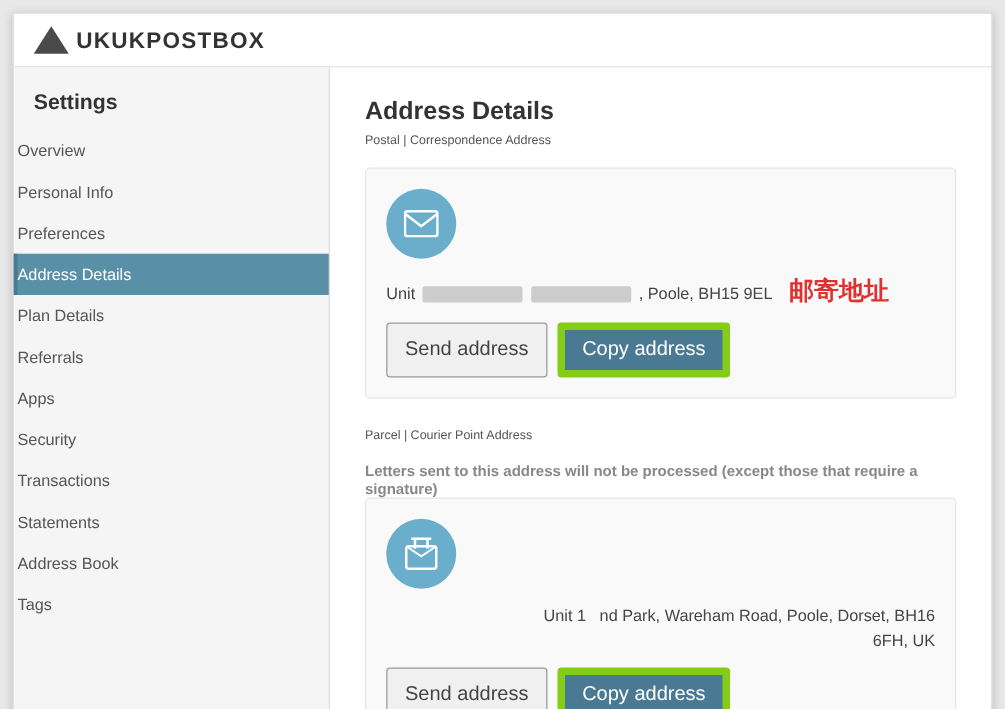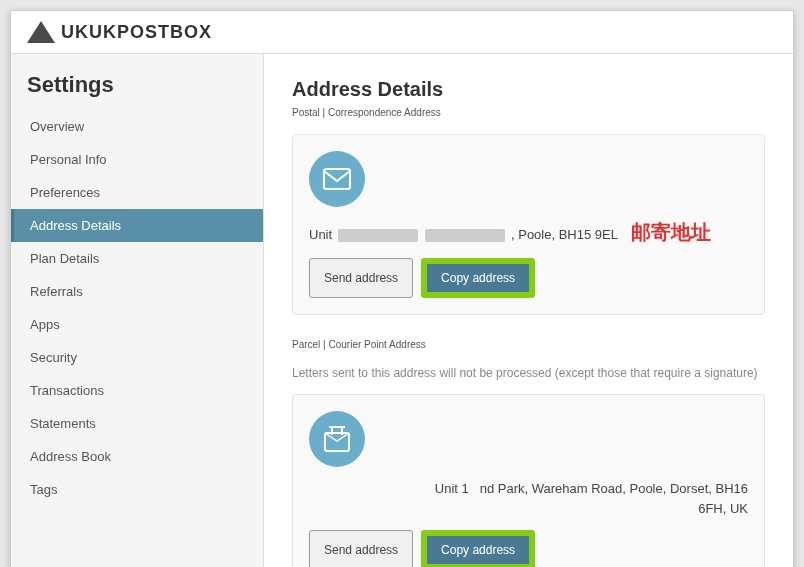--- a/index.html
+++ b/index.html
@@ -54,27 +54,27 @@
       flex: 1;
     }
     .sidebar {
       width: 253px;
       background: #f5f5f5;
       border-right: 1px solid #ddd;
       padding: 10px 0;
       flex-shrink: 0;
     }
     .sidebar-title {
-      font-size: 22px;
+      font-size: 17px;
       font-weight: bold;
       color: #333;
       padding: 8px 16px 12px 16px;
     }
     .sidebar-item {
-      padding: 9px 16px;
+      padding: 9px 0;
       font-size: 13px;
       color: #555;
       cursor: pointer;
       border-left: 3px solid transparent;
     }
     .sidebar-item.active {
       background: #5a8fa8;
       color: #fff;
       border-left: 3px solid #4a7a93;
     }
@@ -145,36 +145,36 @@
       color: #e05010;
       font-size: 15px;
       font-weight: bold;
     }
     .btn-row {
       display: flex;
       gap: 8px;
     }
     .btn {
       padding: 7px 14px;
-      font-size: 12px;
+      font-size: 16px;
       border-radius: 3px;
       cursor: pointer;
       border: 1px solid #999;
       background: #f0f0f0;
       color: #444;
     }
     .btn.primary {
       background: #4a7a93;
       color: #fff;
       border: 6px solid #84cc16;
     }
     .parcel-subtitle-warn {
       font-size: 12px;
       color: #888;
-      margin-bottom: 14px;
+      font-weight: bold;
     }
     .address-multiline {
       font-size: 13px;
       color: #444;
       margin-bottom: 12px;
       line-height: 1.5;
       text-align: right;
     }
   </style>
 </head>

